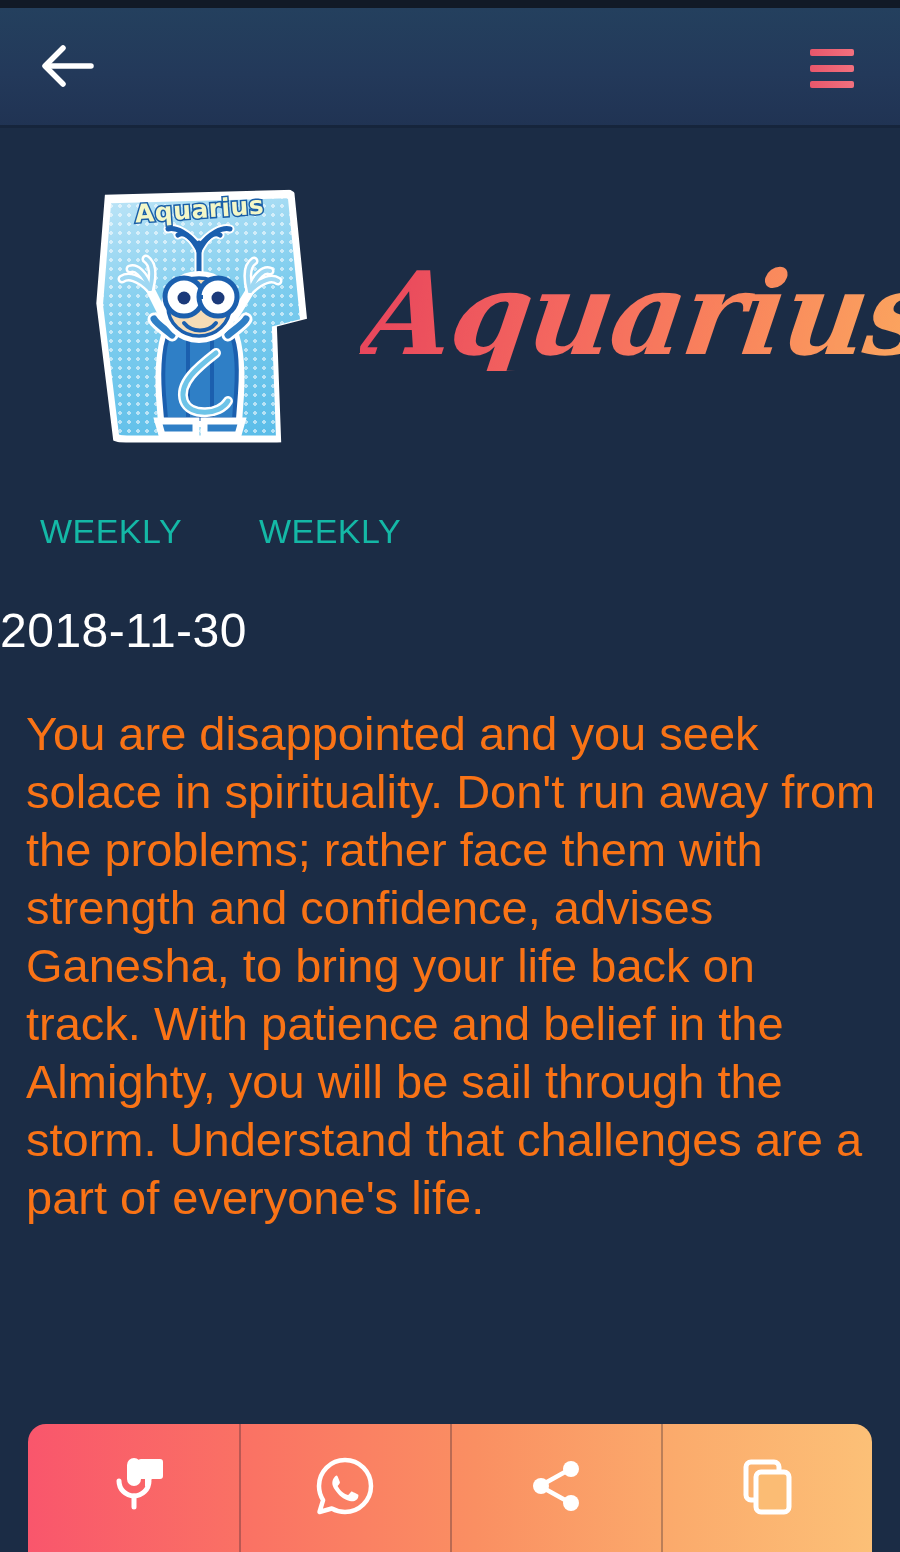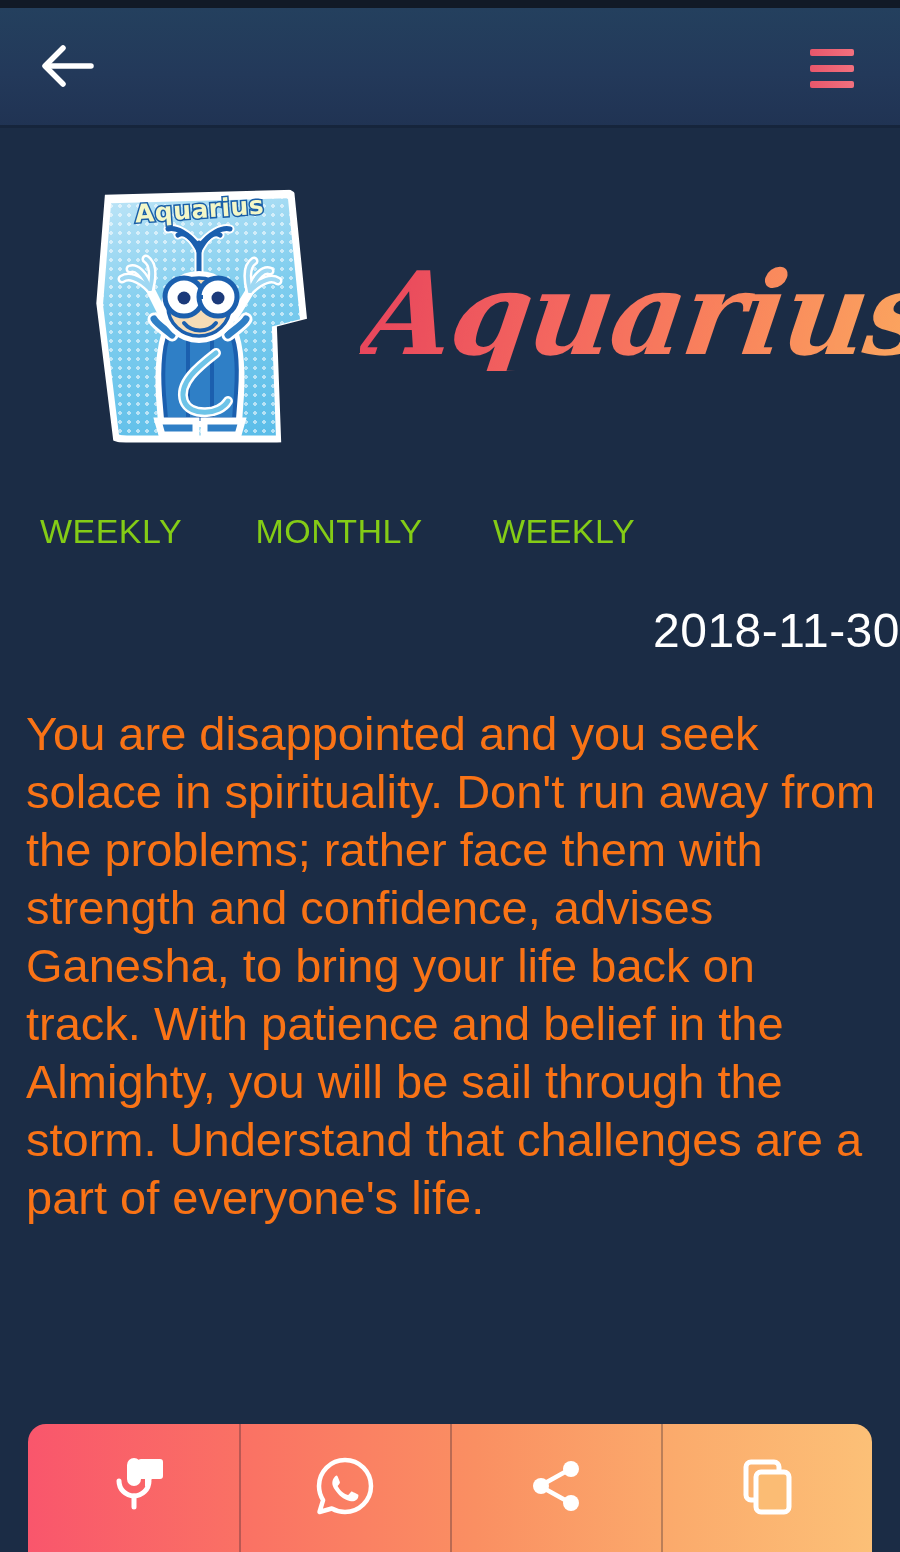--- a/index.html
+++ b/index.html
@@ -111,37 +111,37 @@
     position:absolute; top:496px; left:0;
     width:900px; height:96px;
     display:flex; align-items:flex-start;
   }
   .tab {
     position:relative;
     height:96px;
     display:flex; align-items:flex-start; justify-content:center;
     padding-top:16px;
     font-size:34px; font-weight:500; letter-spacing:.5px;
-    color:#84cc16;
+    color:#14b8a6;
     cursor:pointer;
   }
   .tab.t-daily   { width:228px; }
   .tab.t-weekly  { width:222px; }
   .tab.t-monthly { width:234px; }
   .tab.t-yearly  { width:216px; }
   .tab.active { color:#f4566c; }
   .tab.active:after {
     content:""; position:absolute; left:0; bottom:0;
     width:100%; height:6px; background:#f4566c;
   }
 
   
   .date {
     position:absolute; top:603px; left:0;
-    width:900px; text-align:right;
+    width:900px; text-align:left;
     font-size:48px; color:#ffffff; font-weight:400;
     letter-spacing:.5px;
   }
 
   
   .horoscope {
     position:absolute; top:705px; left:26px;
     width:856px;
     font-size:47px;
     line-height:58px;
@@ -259,21 +259,20 @@
       </svg>
 
       <div class="art-title">Aquarius</div>
     </div>
 
     <div class="sign-name">Aquarius</div>
   </div>
 
   <div class="tabs">
     <div class="tab t-weekly">WEEKLY</div>
-    <div class="tab t-monthly">MONTHLY</div>
     <div class="tab t-yearly">WEEKLY</div>
   </div>
 
   <div class="date">2018-11-30</div>
 
   <div class="horoscope">You are disappointed and you seek solace in spirituality. Don't run away from the problems; rather face them with strength and confidence, advises Ganesha, to bring your life back on track. With patience and belief in the Almighty, you will be sail through the storm. Understand that challenges are a part of everyone's life.</div>
 
   <div class="actionbar">
 
     <div class="action-btn">

